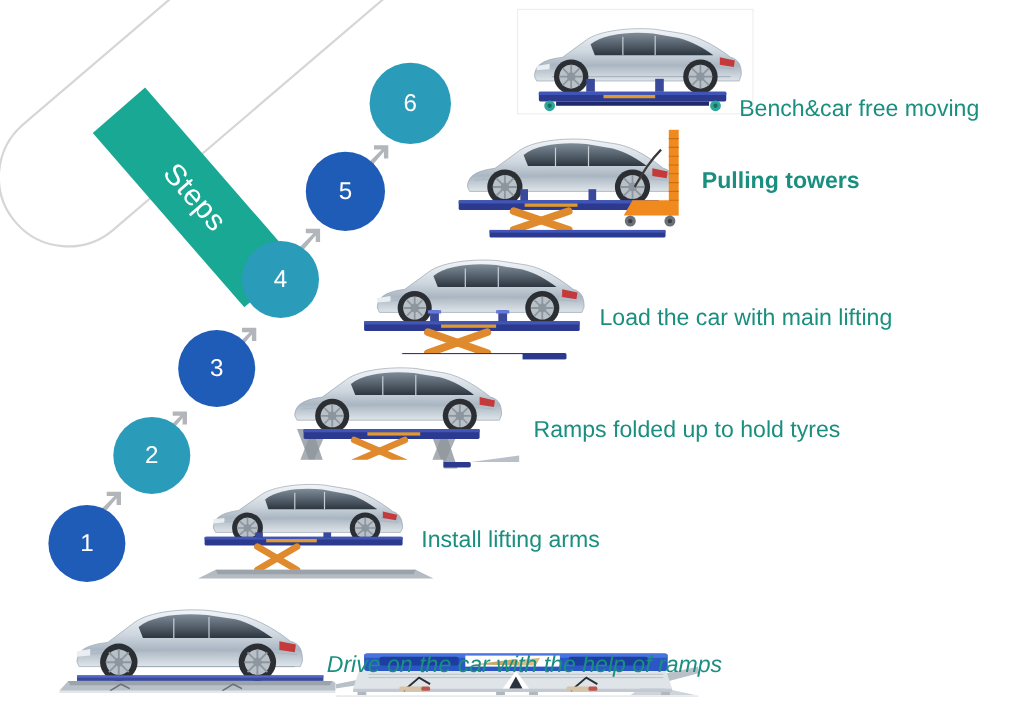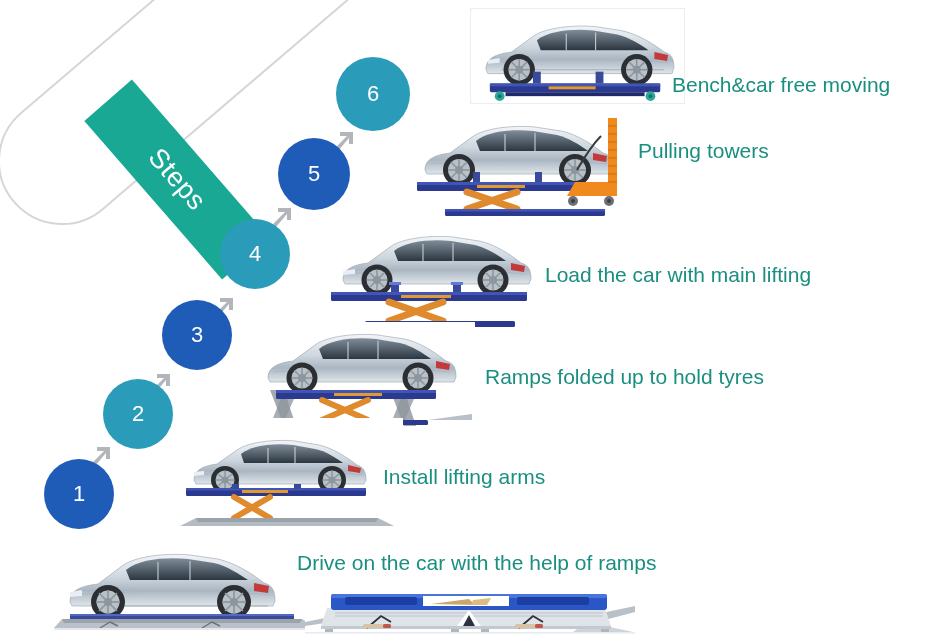--- a/index.html
+++ b/index.html
@@ -57,22 +57,23 @@
   .arrow{position:absolute;width:26px;height:26px;}
   .arrow svg{display:block;width:26px;height:26px;}
 
   
   .label{
     position:absolute;
     color:#1a8f80;
     font-size:21px;
     line-height:30px;
     white-space:nowrap;
+    margin-top:14px;
   }
-  .label.two-line{white-space:normal;}
+  .label.two-line{white-space:normal;font-weight:bold;}
 
   
   .panel{position:absolute;background:#ffffff;border:1px solid #ededed;box-sizing:border-box;overflow:hidden;}
   .panel.noborder{border:none;}
   .panel svg{display:block;width:100%;height:100%;}
 </style>
 </head>
 <body>
 
 <div id="stage">
@@ -574,15 +575,15 @@
   <div class="label two-line" style="left:638px;top:136px;width:290px;">
     <div>Pulling towers</div>
   </div>
 
   <div class="label" style="left:545px;top:260px;">Load the car with main lifting</div>
 
   <div class="label" style="left:485px;top:362px;">Ramps folded up to hold tyres</div>
 
   <div class="label" style="left:383px;top:462px;text-align:right;">Install lifting arms</div>
 
-  <div class="label" style="left:297px;top:548px;">Drive on the car with the help of ramps</div>
+  <div class="label" style="left:297px;top:576px;font-style:italic;">Drive on the car with the help of ramps</div>
 
 </div>
 
 </body></html>

